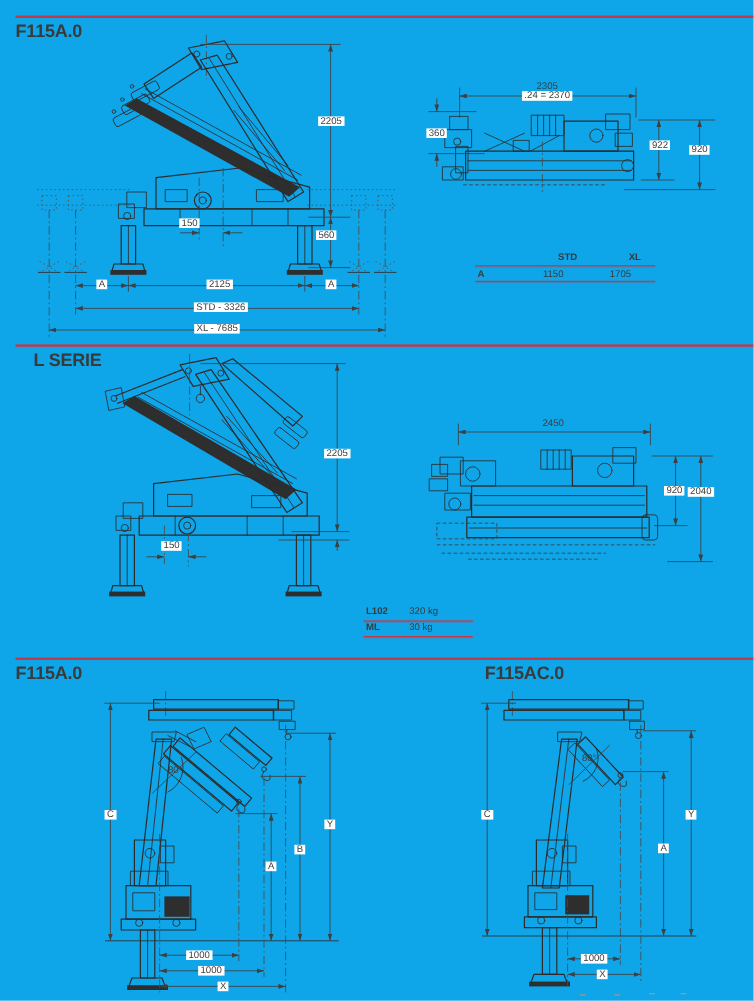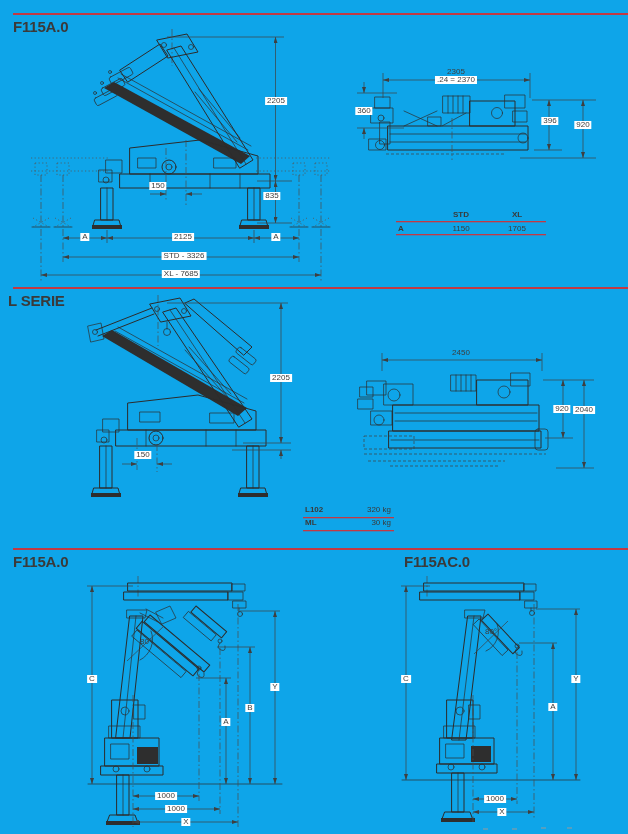--- a/index.html
+++ b/index.html
@@ -5,23 +5,23 @@
   html,body{margin:0;padding:0;background:#e9e9e9;}
   .page{position:relative;width:628px;height:834px;background:#0ea5e9;overflow:hidden;
         font-family:"Liberation Sans",sans-serif;color:#3a3a3a;}
   .rule{position:absolute;left:13px;right:0;height:2px;background:#c23944;}
   .title{position:absolute;font-size:15px;font-weight:700;color:#3a3a3a;letter-spacing:-0.2px;white-space:nowrap;}
   .dim{position:absolute;transform:translate(-50%,-50%);font-size:8px;line-height:1;
        color:#3d3d3d;white-space:nowrap;text-align:right;}
   .dim.bg{background:#fff;padding:0 2px;}
   .tline{position:absolute;height:1.3px;background:#c23944;box-shadow:0 1px 0 rgba(200,57,68,.30);}
   .tcell{position:absolute;transform:translate(-50%,-50%);font-size:8px;line-height:1;color:#3a3a3a;white-space:nowrap;}
-  .tcell.b{font-weight:700;}
+  .tcell.b{font-weight:700;margin-left:12px;}
   .tleft{position:absolute;transform:translateY(-50%);font-size:8px;line-height:1;font-weight:700;color:#3a3a3a;white-space:nowrap;}
-  .tright{position:absolute;transform:translateY(-50%);font-size:8px;line-height:1;color:#3a3a3a;text-align:right;}
+  .tright{position:absolute;transform:translateY(-50%);font-size:8px;line-height:1;color:#3a3a3a;}
   svg{position:absolute;left:0;top:0;}
   .k{stroke:#2c2c2c;stroke-width:1;fill:none;stroke-linejoin:round;stroke-linecap:round;}
   .k2{stroke:#2c2c2c;stroke-width:.7;fill:none;stroke-linejoin:round;stroke-linecap:round;}
   .fd{fill:#2e2e2e;stroke:none;}
   .dl{stroke:#3f3f3f;stroke-width:.7;fill:none;}
   .cl{stroke:#4a4a4a;stroke-width:.7;fill:none;stroke-dasharray:7 2.5 1.5 2.5;}
   .dots{stroke:#555;stroke-width:.8;fill:none;stroke-dasharray:1.2 2.4;}
   .dsh{stroke:#3f3f3f;stroke-width:.7;fill:none;stroke-dasharray:3 2;}
   .faint{stroke:#9a9a9a;stroke-width:1;fill:none;}
 </style>
@@ -389,36 +389,36 @@
       <line x1="541" y1="828" x2="546" y2="828"></line>
       <line x1="567" y1="828" x2="572" y2="828"></line>
     </g>
   </svg>
 
   <div class="rule" style="top:13px"></div>
   <div class="rule" style="top:287px"></div>
   <div class="rule" style="top:548px"></div>
 
   <span class="title" style="left:13px;top:18px">F115A.0</span>
-  <span class="title" style="left:8px;top:292px">L SERIE</span>
+  <span class="title" style="left:28px;top:292px">L SERIE</span>
   <span class="title" style="left:13px;top:553px">F115A.0</span>
   <span class="title" style="left:404px;top:553px">F115AC.0</span>
 
   <span class="dim bg" style="left:276px;top:101px">2205</span>
-  <span class="dim bg" style="left:272px;top:196px">835</span>
+  <span class="dim bg" style="left:272px;top:196px">560</span>
   <span class="dim bg" style="left:158px;top:186px">150</span>
   <span class="dim bg" style="left:85px;top:237px">A</span>
   <span class="dim bg" style="left:183px;top:237px">2125</span>
   <span class="dim bg" style="left:276px;top:237px">A</span>
   <span class="dim bg" style="left:184px;top:256px">STD - 3326</span>
   <span class="dim bg" style="left:181px;top:274px">XL - 7685</span>
   <span class="dim" style="left:456px;top:72px">2305</span>
   <span class="dim bg" style="left:456px;top:80px">.24 = 2370</span>
   <span class="dim bg" style="left:364px;top:111px">360</span>
-  <span class="dim bg" style="left:550px;top:121px">396</span>
+  <span class="dim bg" style="left:550px;top:121px">922</span>
   <span class="dim bg" style="left:583px;top:125px">920</span>
 
   <div class="tline" style="left:396px;top:221px;width:150px"></div>
   <div class="tline" style="left:396px;top:234px;width:150px"></div>
   <span class="tcell b" style="left:461px;top:215px">STD</span>
   <span class="tcell b" style="left:517px;top:215px">XL</span>
   <span class="tleft" style="left:398px;top:229px">A</span>
   <span class="tcell" style="left:461px;top:229px">1150</span>
   <span class="tcell" style="left:517px;top:229px">1705</span>
 

